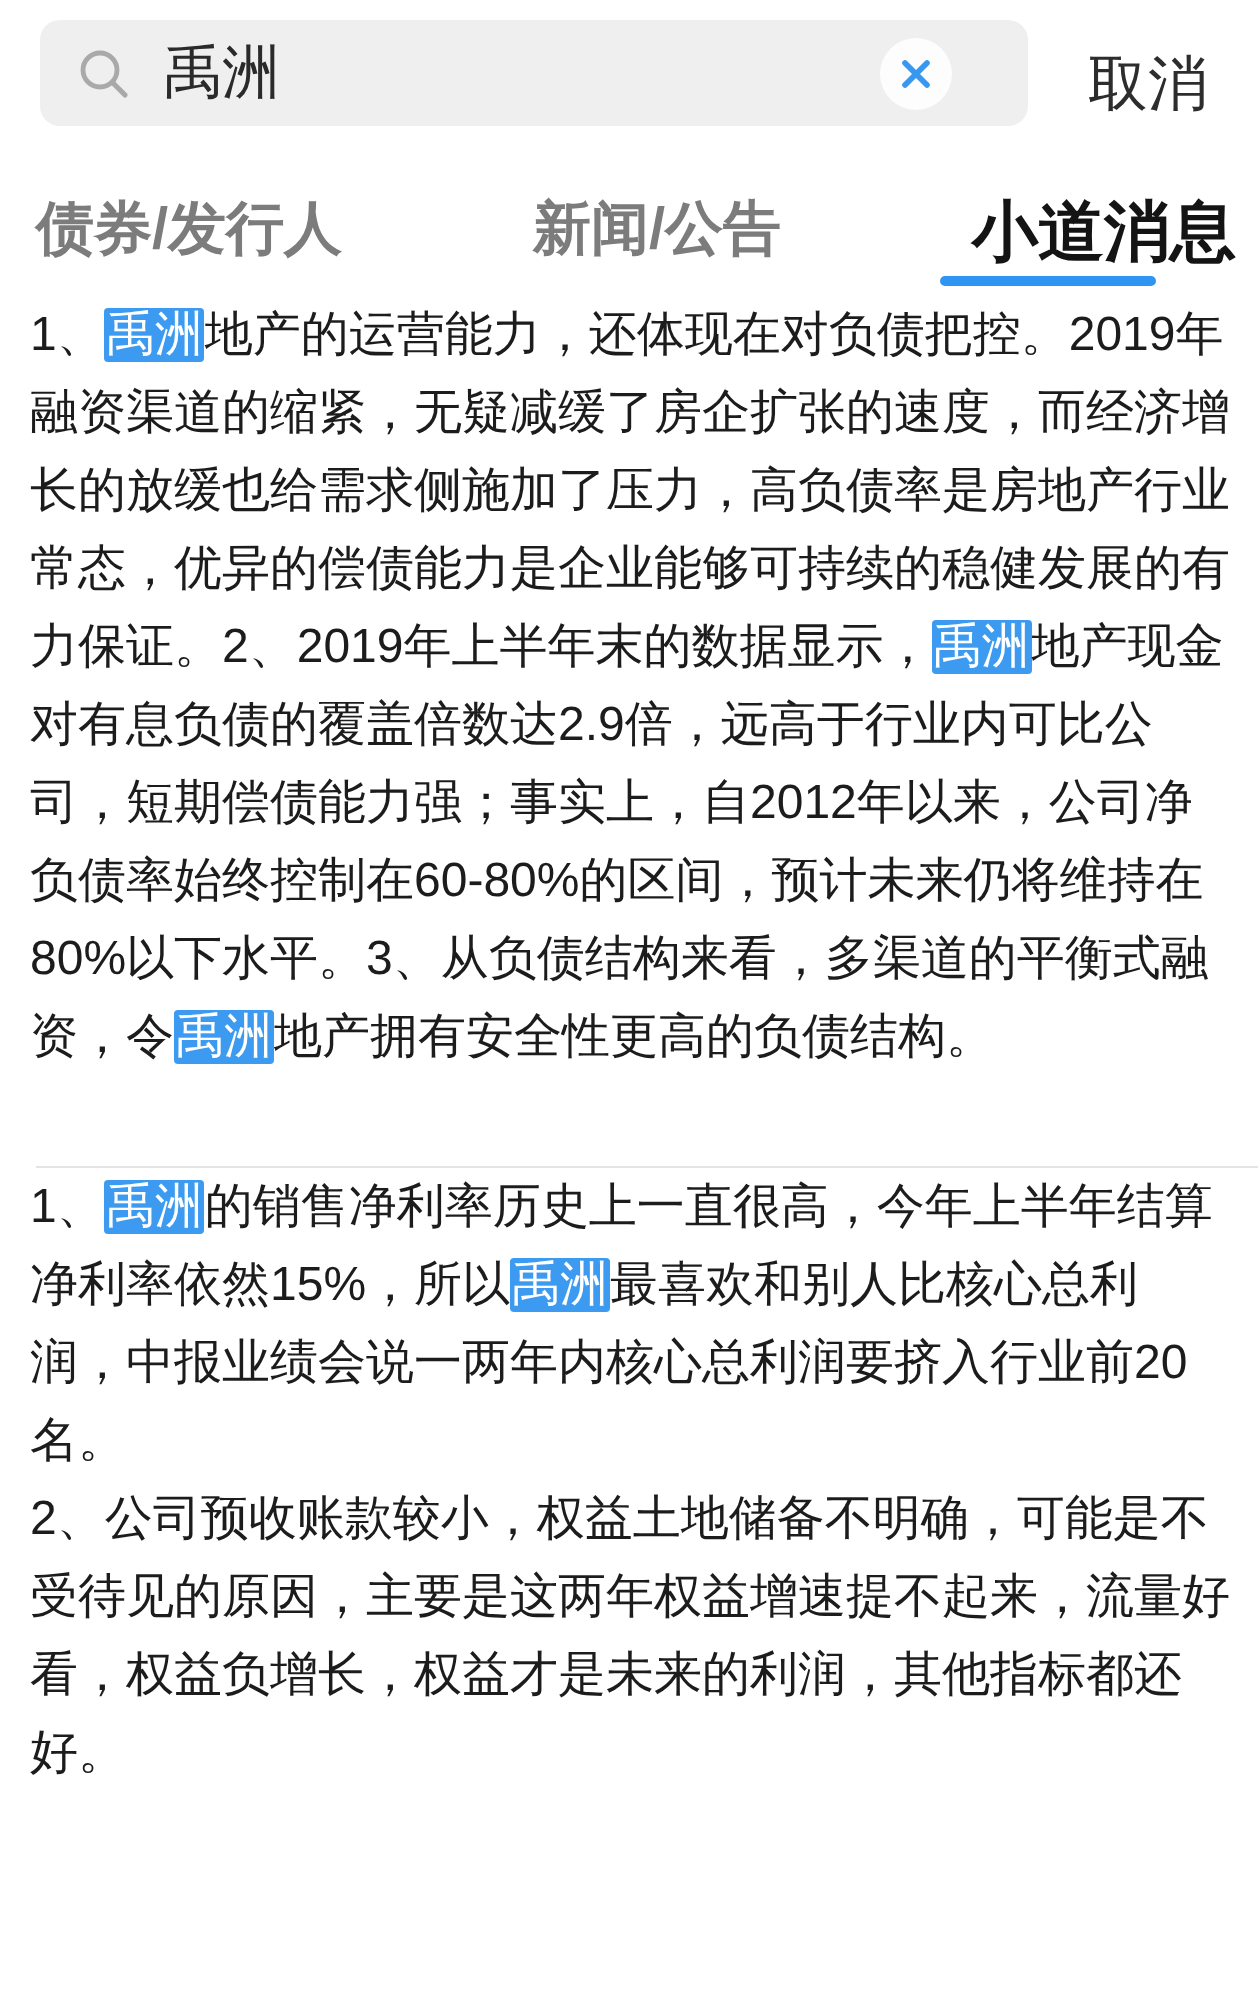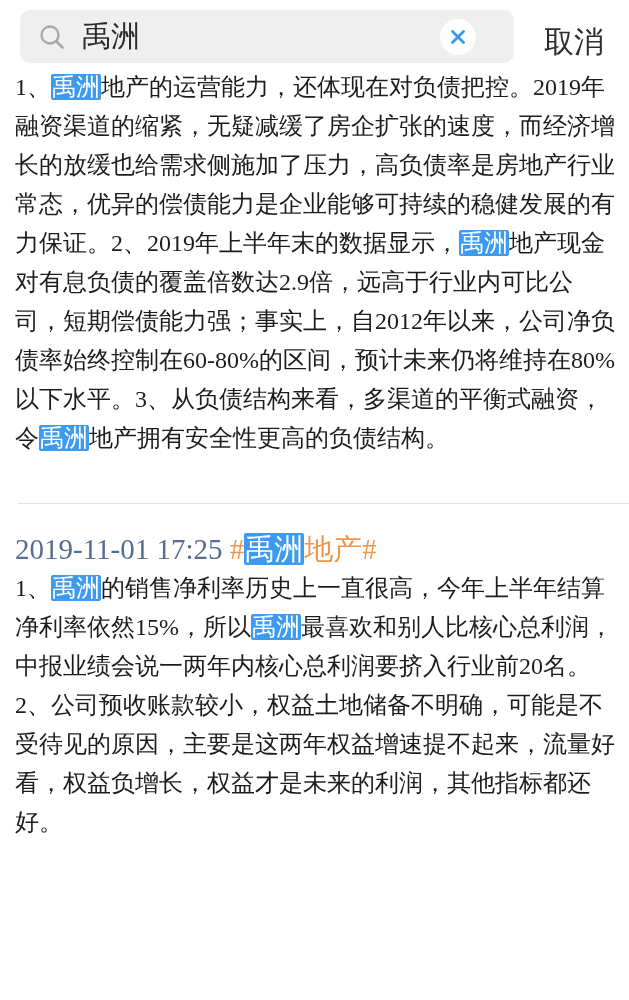--- a/index.html
+++ b/index.html
@@ -1,21 +1,21 @@
 <!DOCTYPE html>
 <html style="--hl: #3C9BF0; --accent: #2E96F2; --ts: #546F8E; --tag: #F0964B; --clear-x: #3898F0;"><head>
 <meta charset="utf-8">
 <style>
   :root{
     --hl:#3C9BF0; --accent:#2E96F2; --ts:#546F8E; --tag:#F0964B; --clear-x:#3898F0;
   }
   *{margin:0;padding:0;box-sizing:border-box;}
   html,body{background:#fff;}
   body{font-family:"Liberation Sans","DejaVu Sans",sans-serif;}
-  .screen{position:relative;width:629px;height:1000px;background:#ffffff;overflow:hidden;font-family:Liberation Serif, serif;}
+  .screen{position:relative;width:629px;height:1000px;background:#ffffff;overflow:hidden;}
 
   
   .header{display:flex;align-items:center;padding:10px 10px 0 20px;height:63px;}
   .search-field{
     position:relative;display:flex;align-items:center;
     width:494px;height:53px;background:#EFEFF0;border-radius:10px;
     padding:0 14px 0 18px;
   }
   .search-field .mag{flex:0 0 auto;margin-right:16px;display:block;}
   .search-field .query{font-size:29px;color:#2A2A2A;flex:1 1 auto;white-space:nowrap;overflow:hidden;}
@@ -77,30 +77,33 @@
       <button class="clear-btn">
         <svg width="18" height="18" viewBox="0 0 18 18">
           <line x1="3.5" y1="3.5" x2="14.5" y2="14.5" stroke="#3898F0" stroke-width="2.8" stroke-linecap="round"></line>
           <line x1="14.5" y1="3.5" x2="3.5" y2="14.5" stroke="#3898F0" stroke-width="2.8" stroke-linecap="round"></line>
         </svg>
       </button>
     </div>
     <button class="cancel-btn">取消</button>
   </header>
 
+  <nav class="tabs">
+    <button class="tab">债券/发行人</button>
+    <button class="tab">新闻/公告</button>
+    <button class="tab active">小道消息</button>
+    <div class="tab-indicator"></div>
+  </nav>
 
   <main class="main">
 
     <article class="post post-1">
       <p class="post-body"><span>1、</span><span class="hl">禹洲</span><span>地产的运营能力，还体现在对负债把控。2019年融资渠道的缩紧，无疑减缓了房企扩张的速度，而经济增长的放缓也给需求侧施加了压力，高负债率是房地产行业常态，优异的偿债能力是企业能够可持续的稳健发展的有力保证。2、2019年上半年末的数据显示，</span><span class="hl">禹洲</span><span>地产现金对有息负债的覆盖倍数达2.9倍，远高于行业内可比公司，短期偿债能力强；事实上，自2012年以来，公司净负债率始终控制在60-80%的区间，预计未来仍将维持在80%以下水平。3、从负债结构来看，多渠道的平衡式融资，令</span><span class="hl">禹洲</span><span>地产拥有安全性更高的负债结构。</span></p>
     </article>
 
     <hr class="divider">
 
     <article class="post post-2">
-      <div class="post-meta">
-        <span class="timestamp">2019-11-01 17:25 </span><span class="hashtag"><span>#</span><span class="hl">禹洲</span><span>地产#</span></span>
-      </div>
       <p class="post-body"><span>1、</span><span class="hl">禹洲</span><span>的销售净利率历史上一直很高，今年上半年结算净利率依然15%，所以</span><span class="hl">禹洲</span><span>最喜欢和别人比核心总利润，中报业绩会说一两年内核心总利润要挤入行业前20名。</span><br><span>2、公司预收账款较小，权益土地储备不明确，可能是不受待见的原因，主要是这两年权益增速提不起来，流量好看，权益负增长，权益才是未来的利润，其他指标都还好。</span></p>
     </article>
 
   </main>
 </div>
 
 </body></html>

